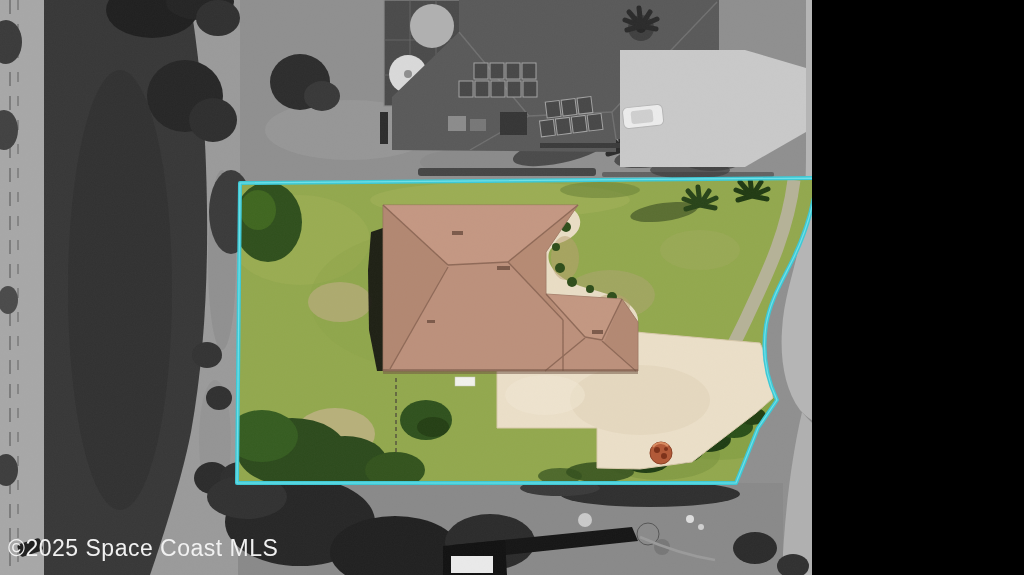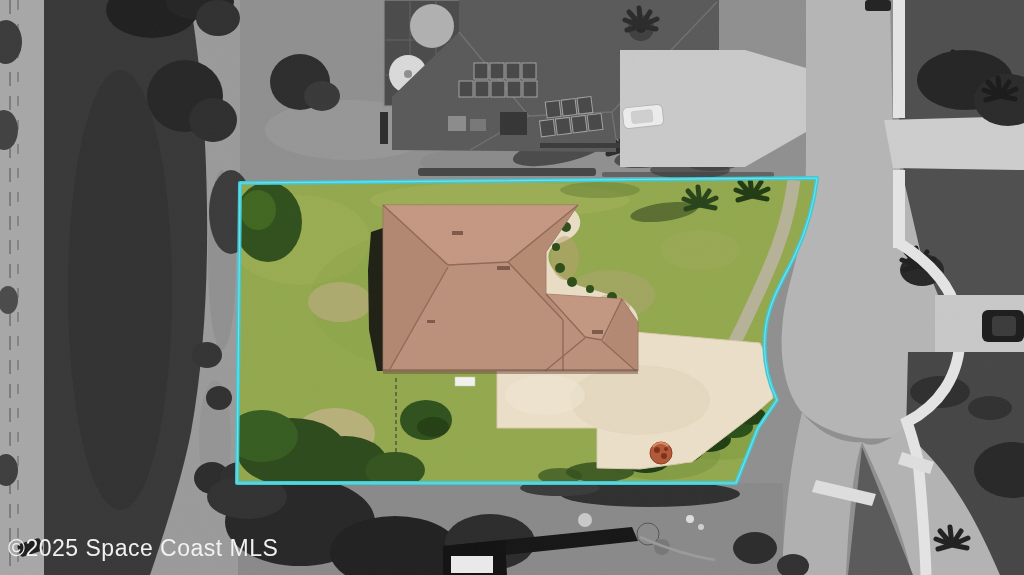--- a/index.html
+++ b/index.html
@@ -1,16 +1,16 @@
 <!DOCTYPE html>
 <html><head>
 <meta charset="utf-8">
 <style>
   html,body{margin:0;padding:0;background:#000;}
-  .stage{position:relative;width:1024px;height:575px;overflow:hidden;
+  .stage{position:relative;width:812px;height:575px;overflow:hidden;
          font-family:"Liberation Sans", sans-serif;}
   svg{display:block;}
   .wm{font-family:"Liberation Sans", sans-serif;font-size:23px;letter-spacing:.5px;}
 </style>
 </head>
 <body>
 
 <div class="stage">
 <svg width="1024" height="575" viewBox="0 0 1024 575">
   <defs>

